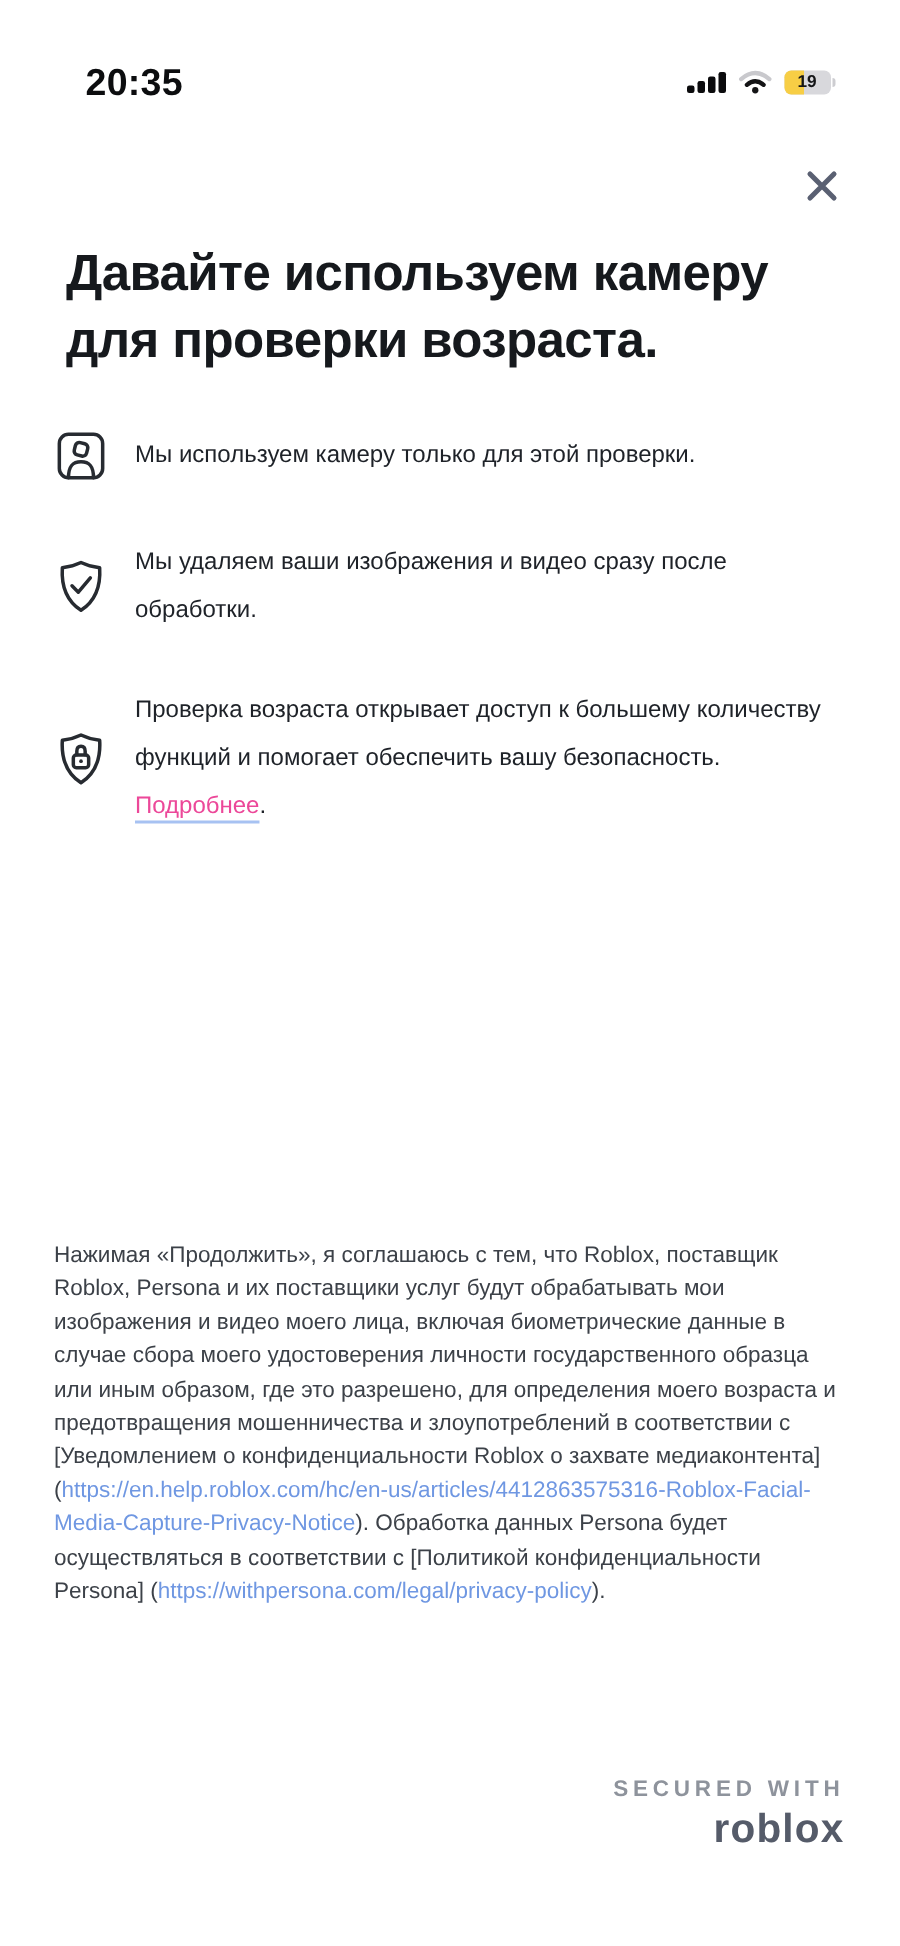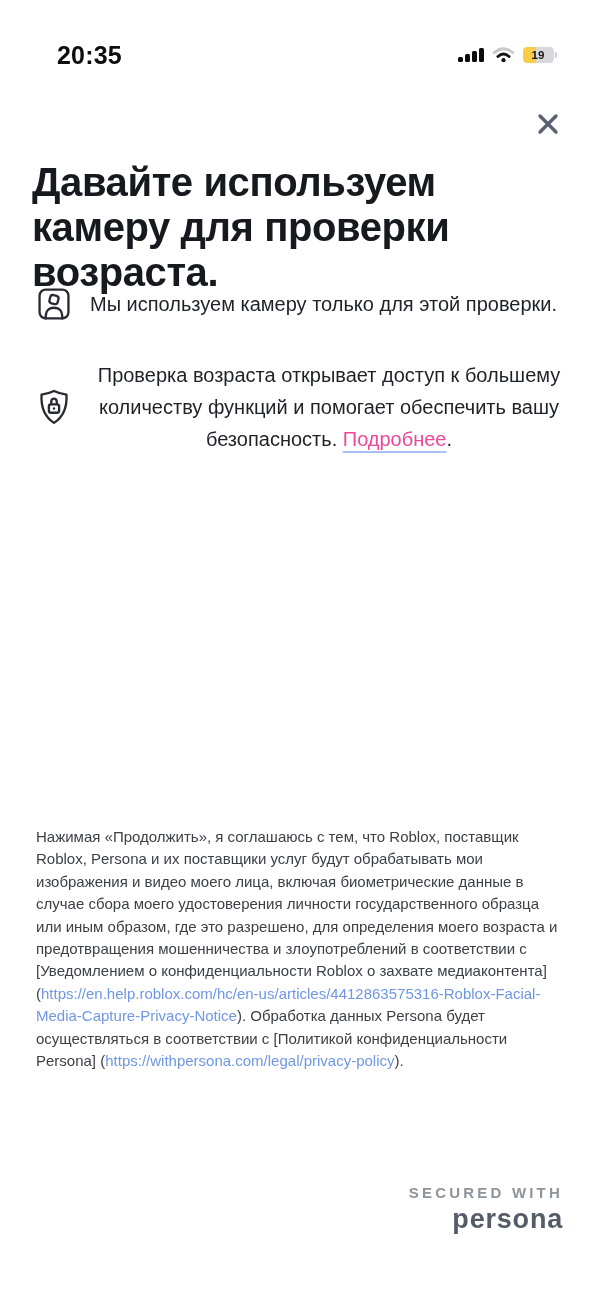--- a/index.html
+++ b/index.html
@@ -58,37 +58,37 @@
   
   .close-btn {
     position:absolute; top:90px; right:34px;
     width:36px; height:36px;
     display:flex; align-items:center; justify-content:center;
     background:none; border:none; cursor:pointer;
   }
 
   
   .title {
-    position:absolute; top:144px; left:32px; width:530px;
-    font-size:40px; line-height:45px; font-weight:700;
+    position:absolute; top:144px; left:44px; width:530px;
+    font-size:34px; line-height:45px; font-weight:700;
     letter-spacing:-0.4px; color:#16191d;
   }
 
   
   .bullets {
     position:absolute; top:268px; left:32px; width:538px;
     display:flex; flex-direction:column; gap:35px;
   }
   .bullet-row { display:flex; align-items:center; }
   .bullet-icon {
     flex:0 0 44px; display:flex; align-items:center; justify-content:center;
     color:#272b31; margin-right:14px;
   }
   .bullet-text {
-    font-size:20px; line-height:32px; color:#1e2228; max-width:478px;text-align:center;
+    font-size:16px; line-height:32px; color:#1e2228; max-width:478px;
   }
   .more-link {
     color:#ec4899; text-decoration:underline;
     text-decoration-color:#a7c2f2; text-decoration-thickness:2px;
     text-underline-offset:5px; cursor:pointer;
   }
 
   
   .legal {
     position:absolute; top:810px; left:36px; width:530px;
@@ -167,36 +167,45 @@
       <span class="bullet-icon">
         <svg width="40" height="40" viewBox="0 0 36 36" fill="none" stroke="currentColor" stroke-width="2.1" stroke-linecap="round" stroke-linejoin="round">
           <rect x="5" y="5" width="26" height="26" rx="5.5"></rect>
           <rect x="14.2" y="10.2" width="7.6" height="7.6" rx="2.4" transform="rotate(14 18 14)"></rect>
           <path d="M10.5 31 C10.5 23.6 13.2 21.4 18 21.4 C22.8 21.4 25.5 23.6 25.5 31"></path>
         </svg>
       </span>
       <p class="bullet-text">Мы используем камеру только для этой проверки.</p>
     </div>
 
+    <div class="bullet-row">
+      <span class="bullet-icon">
+        <svg width="40" height="40" viewBox="0 0 36 36" fill="none" stroke="currentColor" stroke-width="2.1" stroke-linecap="round" stroke-linejoin="round">
+          <path d="M18 3.6 C21.5 5.3 25.4 6.3 29.2 6.8 C29.8 16.4 27.5 26.1 18 32.3 C8.5 26.1 6.2 16.4 6.8 6.8 C10.6 6.3 14.5 5.3 18 3.6 Z"></path>
+          <path d="M12.6 17.6 L16.4 21.4 L23.6 12.8"></path>
+        </svg>
+      </span>
+      <p class="bullet-text">Мы удаляем ваши изображения и видео сразу после обработки.</p>
+    </div>
 
     <div class="bullet-row">
       <span class="bullet-icon">
         <svg width="40" height="40" viewBox="0 0 36 36" fill="none" stroke="currentColor" stroke-width="2.1" stroke-linecap="round" stroke-linejoin="round">
           <path d="M18 3.6 C21.5 5.3 25.4 6.3 29.2 6.8 C29.8 16.4 27.5 26.1 18 32.3 C8.5 26.1 6.2 16.4 6.8 6.8 C10.6 6.3 14.5 5.3 18 3.6 Z"></path>
           <rect x="13.4" y="15.6" width="9.2" height="7.6" rx="1.8"></rect>
           <path d="M15.5 15.4 V13.4 C15.5 11.5 16.5 10.4 18 10.4 C19.5 10.4 20.5 11.5 20.5 13.4 V15.4"></path>
           <circle cx="18" cy="19.3" r="1.1" fill="currentColor" stroke="none"></circle>
         </svg>
       </span>
       <p class="bullet-text"><span>Проверка возраста открывает доступ к большему количеству функций и помогает обеспечить вашу безопасность. </span><a class="more-link">Подробнее</a><span>.</span></p>
     </div>
 
   </div>
 
   <p class="legal"><span>Нажимая «Продолжить», я соглашаюсь с тем, что Roblox, поставщик Roblox, Persona и их поставщики услуг будут обрабатывать мои изображения и видео моего лица, включая биометрические данные в случае сбора моего удостоверения личности государственного образца или иным образом, где это разрешено, для определения моего возраста и предотвращения мошенничества и злоупотреблений в соответствии с [Уведомлением о конфиденциальности Roblox о захвате медиаконтента] (</span><a>https://en.help.roblox.com/hc/en-us/articles/4412863575316-Roblox-Facial-Media-Capture-Privacy-Notice</a><span>). Обработка данных Persona будет осуществляться в соответствии с [Политикой конфиденциальности Persona] (</span><a>https://withpersona.com/legal/privacy-policy</a><span>).</span></p>
 
 
   <div class="footer">
     <div class="secured">SECURED WITH</div>
-    <div class="brand">persona</div>
+    <div class="brand">roblox</div>
   </div>
 
 </div>
 
 </body></html>

